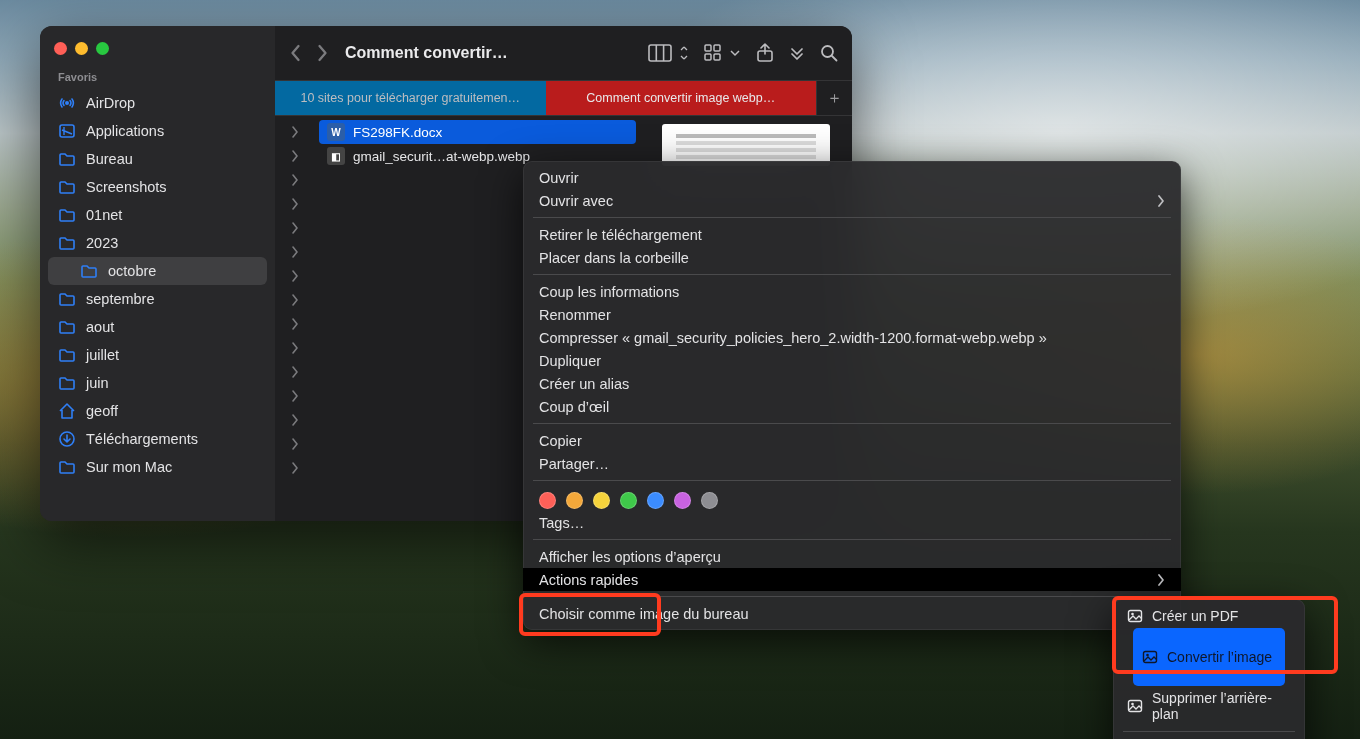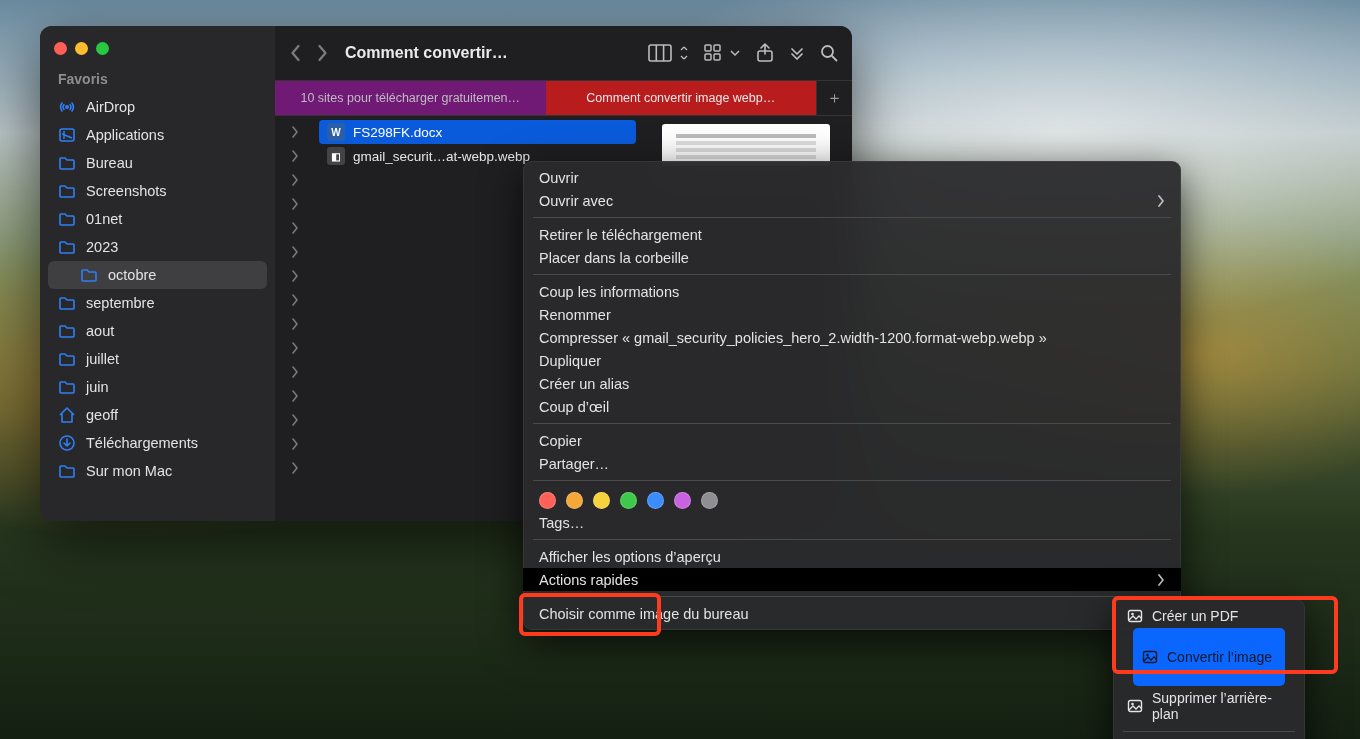--- a/index.html
+++ b/index.html
@@ -7,31 +7,31 @@
   .wallpaper { position: absolute; inset: 0; background: linear-gradient(180deg,#6b8a9f 0%,#8da6b5 8%,#b9c4c6 18%,#9ba890 28%,#7a8d5e 38%,#5d6d3f 50%,#3e4d2c 60%,#26361e 72%,#142012 100%); }
   .wallpaper::before { content:""; position:absolute; inset:0; background:
      radial-gradient(ellipse 700px 300px at 78% 18%, rgba(255,255,255,0.55), rgba(255,255,255,0) 65%),
      radial-gradient(ellipse 400px 200px at 88% 48%, rgba(200,150,60,0.6), rgba(200,150,60,0) 70%),
      radial-gradient(ellipse 500px 220px at 10% 52%, rgba(205,140,50,0.55), rgba(205,140,50,0) 70%);} 
   .finder { position:absolute; left:40px; top:26px; width:812px; height:495px; background:#2a2a2c; border-radius:12px; box-shadow:0 20px 60px rgba(0,0,0,0.6); display:flex; overflow:hidden; }
   .sidebar { width:235px; background:rgba(40,40,42,0.92); padding:10px 8px 10px 8px; display:flex; flex-direction:column; }
   .traffic { display:flex; gap:8px; padding:6px 6px 14px 6px; }
   .dot { width:13px; height:13px; border-radius:50%; }
   .dot.red { background:#ff5f57; } .dot.yellow { background:#febc2e; } .dot.green { background:#28c840; }
-  .sb-heading { color:#8d8d91; font-size:14px; padding:2px 10px 6px; font-weight:600; }
+  .sb-heading { color:#8d8d91; font-size:11px; padding:2px 10px 6px; font-weight:600; }
   .sb-item { display:flex; align-items:center; gap:10px; padding:5px 10px; border-radius:6px; color:#e3e3e5; font-size:14.5px; cursor:default; }
   .sb-item.sel { background:#3f3f41;padding-left:32px; }
   .sb-icon { width:18px; height:18px; display:flex; align-items:center; justify-content:center; color:#2f7ff6; flex:0 0 18px; }
   .main { flex:1; display:flex; flex-direction:column; background:#1f1f21; }
   .toolbar { height:54px; display:flex; align-items:center; padding:0 14px; gap:16px; }
   .nav-arrows { display:flex; gap:14px; color:#7b7b7e; }
   .tb-title { color:#eaeaec; font-weight:700; font-size:16px; flex:0 1 auto; margin-right:auto; }
   .tb-btn { color:#bcbcbf; display:flex; align-items:center; gap:4px; }
   .tabs { display:flex; height:36px; border-top:1px solid #343436; border-bottom:1px solid #343436; }
-  .tab { flex:1; display:flex; align-items:center; justify-content:center; font-size:12.5px; color:#bdbdc0; padding:0 14px; white-space:nowrap; overflow:hidden; text-overflow:ellipsis; background:#701a75; }
+  .tab { flex:1; display:flex; align-items:center; justify-content:center; font-size:12.5px; color:#bdbdc0; padding:0 14px; white-space:nowrap; overflow:hidden; text-overflow:ellipsis; background:#0369a1; }
   .tab.active { background:#b91c1c; color:#e8e8ea; font-weight:400; }
   .tab-plus { width:36px; display:flex; align-items:center; justify-content:center; color:#9a9a9d; border-left:1px solid #343436; }
   .columns { flex:1; display:flex; }
   .col0 { width:40px; display:flex; flex-direction:column; align-items:flex-end; padding-top:4px; }
   .chev-row { height:24px; width:100%; display:flex; align-items:center; justify-content:center; color:#7a7a7d; font-size:13px; }
   .col1 { flex:1; padding:4px; min-width:260px; }
   .file { display:flex; align-items:center; gap:8px; padding:3px 8px; font-size:13.5px; color:#e5e5e7; border-radius:4px; }
   .file.sel { background:#0a5bdc; color:#fff; }
   .fi { width:18px; height:18px; border-radius:3px; display:flex; align-items:center; justify-content:center; font-size:10px; font-weight:700; color:#fff; }
   .fi.docx { background:#2b5ea8; } .fi.webp { background:#444; }

